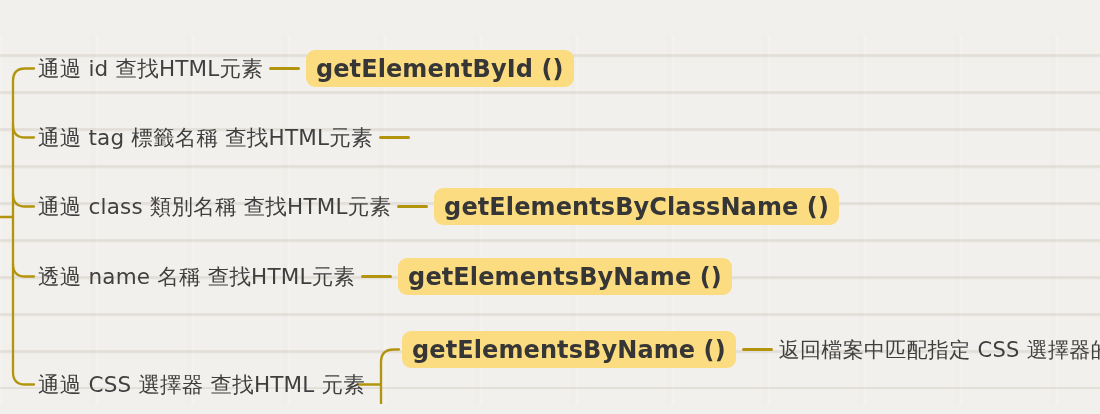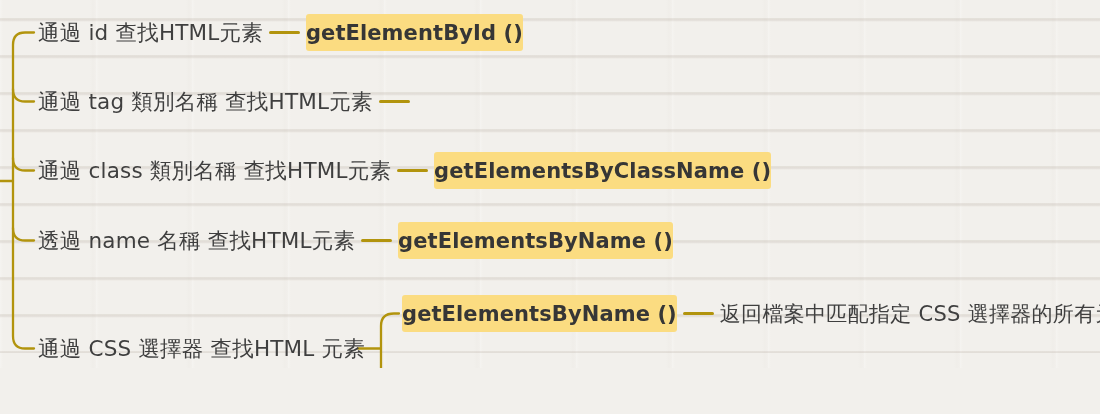--- a/index.html
+++ b/index.html
@@ -24,20 +24,21 @@
     background-color: var(--bg);
     background-image:
       repeating-linear-gradient(to bottom,
         transparent 0px, transparent 33px,
         rgba(170,155,140,0.16) 33px, rgba(160,148,135,0.22) 35px,
         rgba(170,155,140,0.10) 36px, transparent 37px),
       repeating-linear-gradient(to right,
         rgba(255,255,255,0.25) 0px, transparent 3px, transparent 90px,
         rgba(200,192,182,0.05) 93px, transparent 96px);
     background-position: 0 -15px, 0 0;
+    margin-top: 36px;
   }
   svg.connectors {
     position: absolute;
     left: 0; top: 0;
     width: 1100px; height: 414px;
   }
   svg.connectors path {
     fill: none;
     stroke: var(--accent);
     stroke-width: 2.3;
@@ -62,25 +63,25 @@
     height: 2.5px;
     border-radius: 2px;
     background: var(--accent);
     margin: 0 6px;
     flex: none;
   }
   .method-box {
     display: flex;
     align-items: center;
     height: 37px;
-    padding: 0 0;
-    border-radius: 3px;
+    padding: 0 10px;
+    border-radius: 9px;
     background: var(--box-bg);
     color: var(--box-text);
-    font-size: 21px;
+    font-size: 24px;
     font-weight: 600;
     letter-spacing: 0.1px;
   }
   .desc {
     font-size: 21px;
     color: var(--text);
     letter-spacing: 0.3px;
   }
 </style>
 </head>
@@ -98,21 +99,21 @@
     <path d="M 399 313.5 L 394 313.5 Q 381 313.5 381 326 L 381 372 Q 381 385.5 394 385.5 L 399 385.5"></path>
   </svg>
 
   <div class="row" style="top:14px">
     <span class="label">通過 id 查找HTML元素</span>
     <span class="dash"></span>
     <span class="method-box">getElementById ()</span>
   </div>
 
   <div class="row" style="top:83px">
-    <span class="label">通過 tag 類別名稱 查找HTML元素</span>
+    <span class="label">通過 tag 標籤名稱 查找HTML元素</span>
     <span class="dash"></span>
   </div>
 
   <div class="row" style="top:152px">
     <span class="label">通過 class 類別名稱 查找HTML元素</span>
     <span class="dash"></span>
     <span class="method-box">getElementsByClassName ()</span>
   </div>
 
   <div class="row" style="top:330px">

